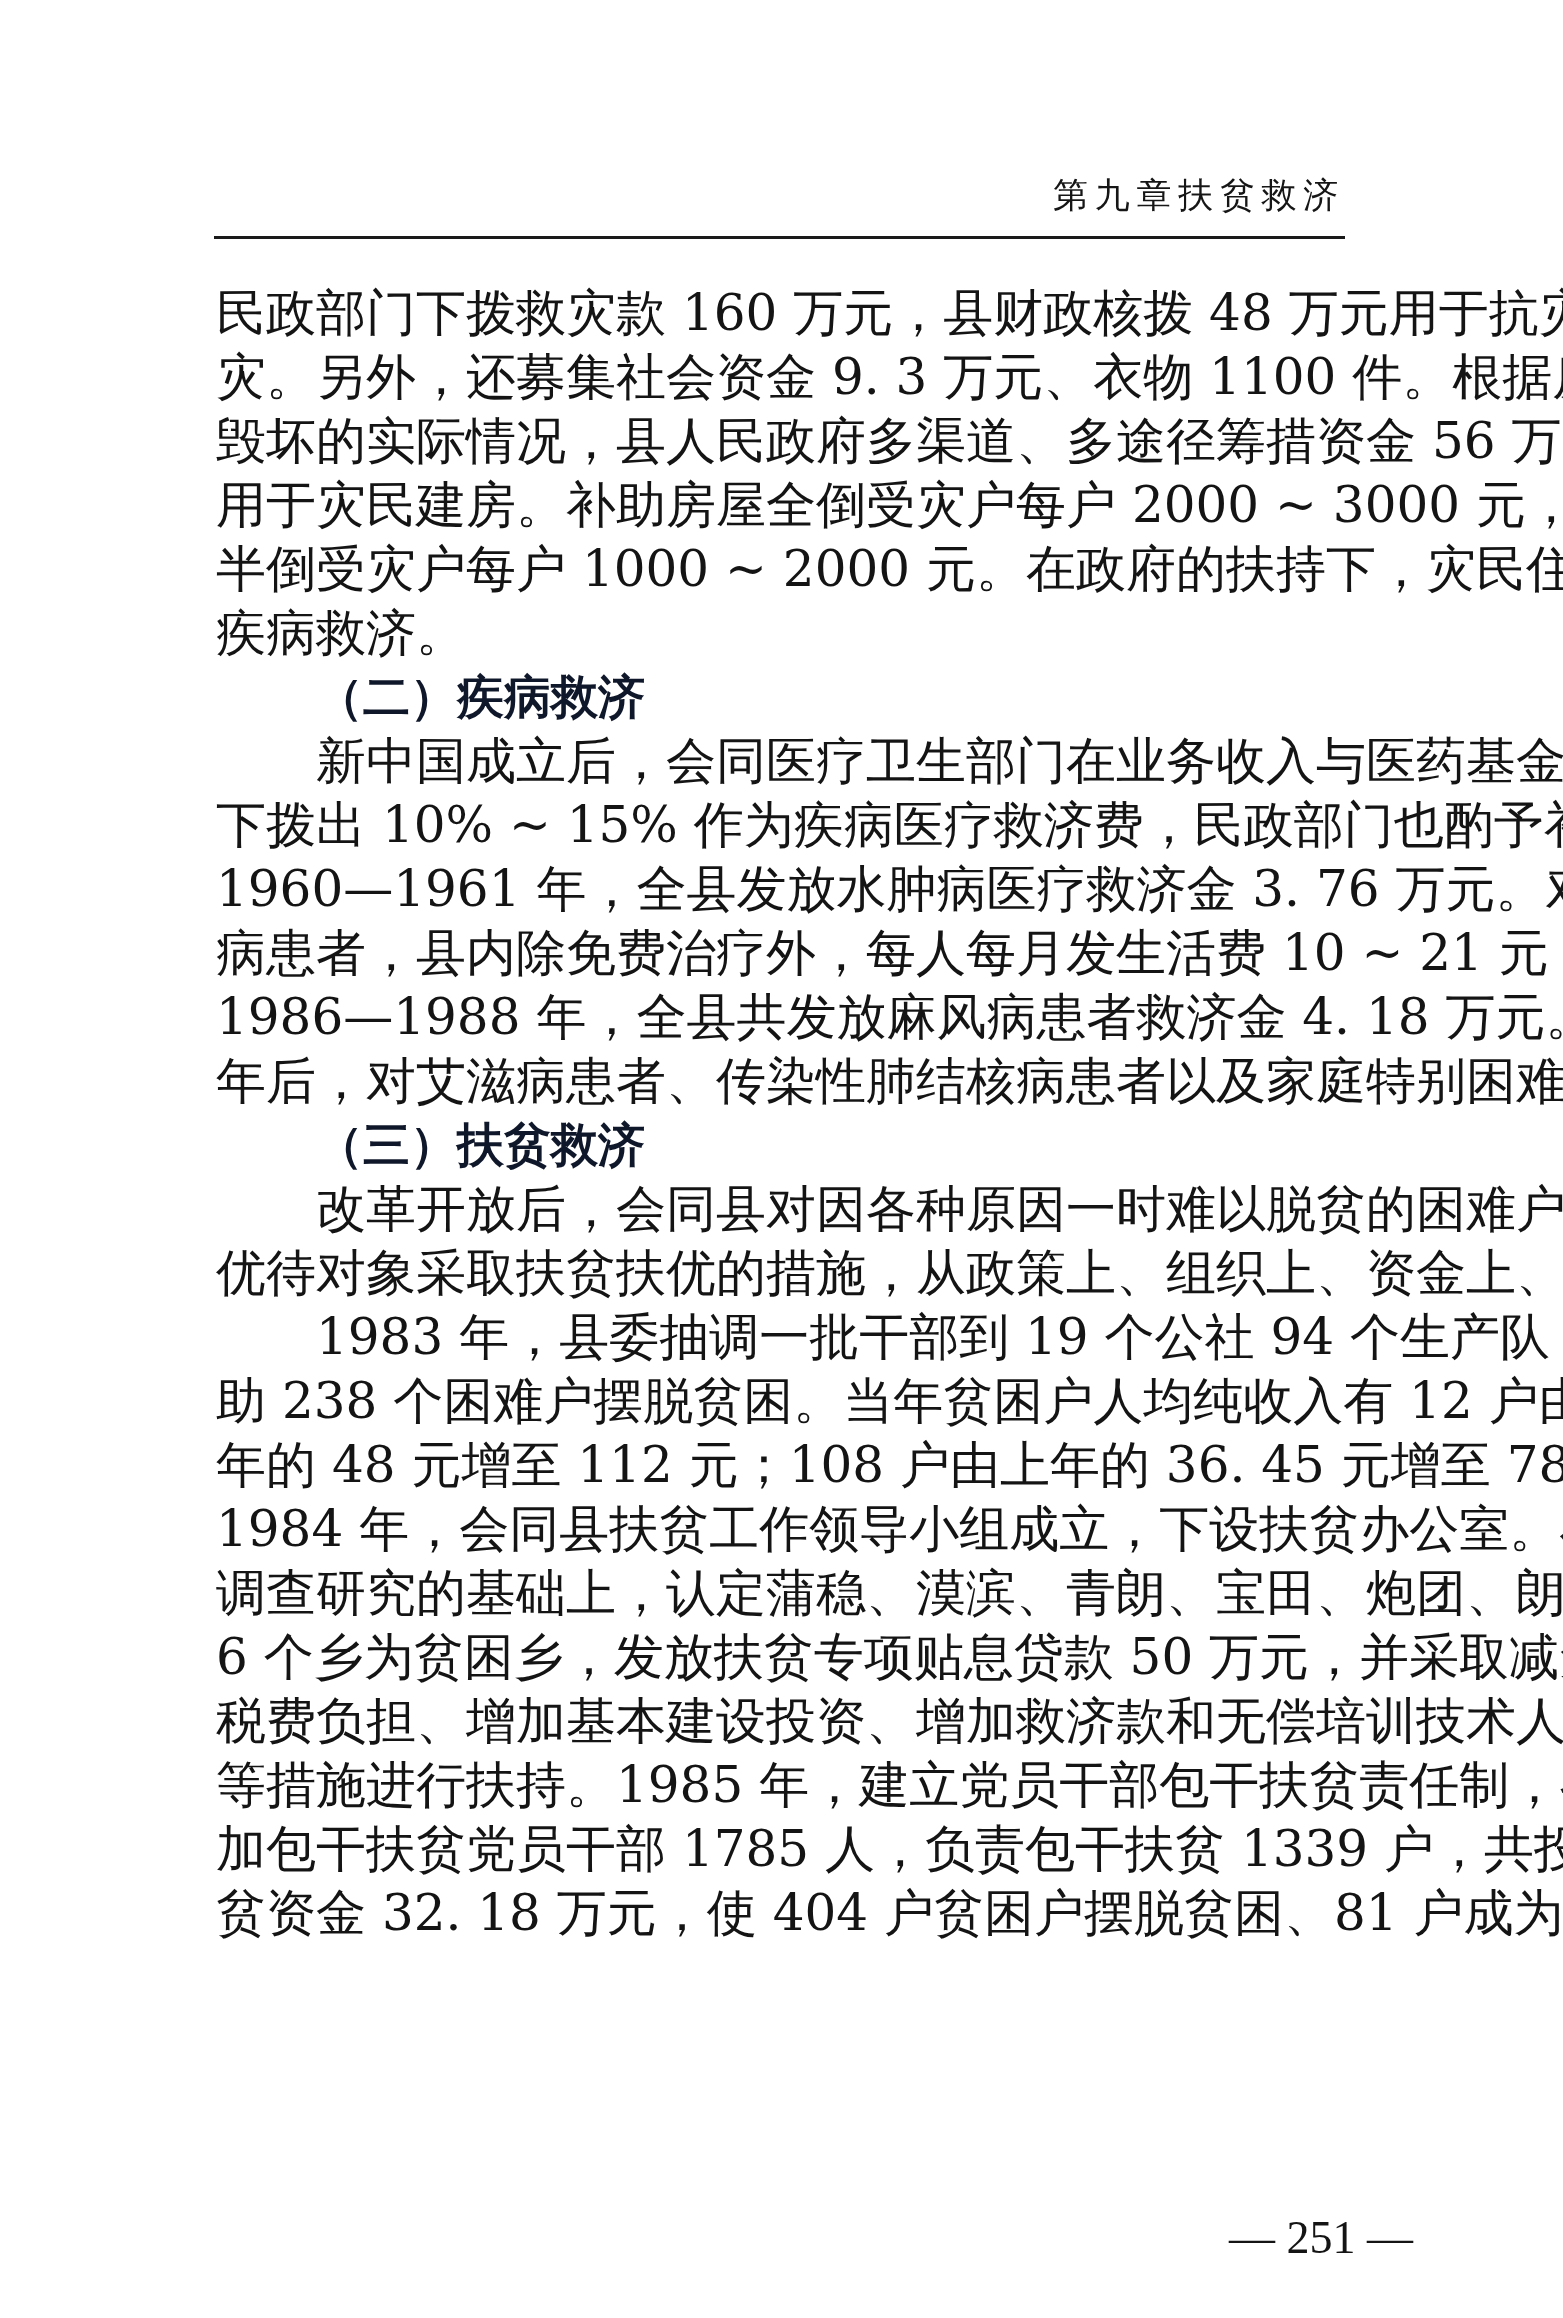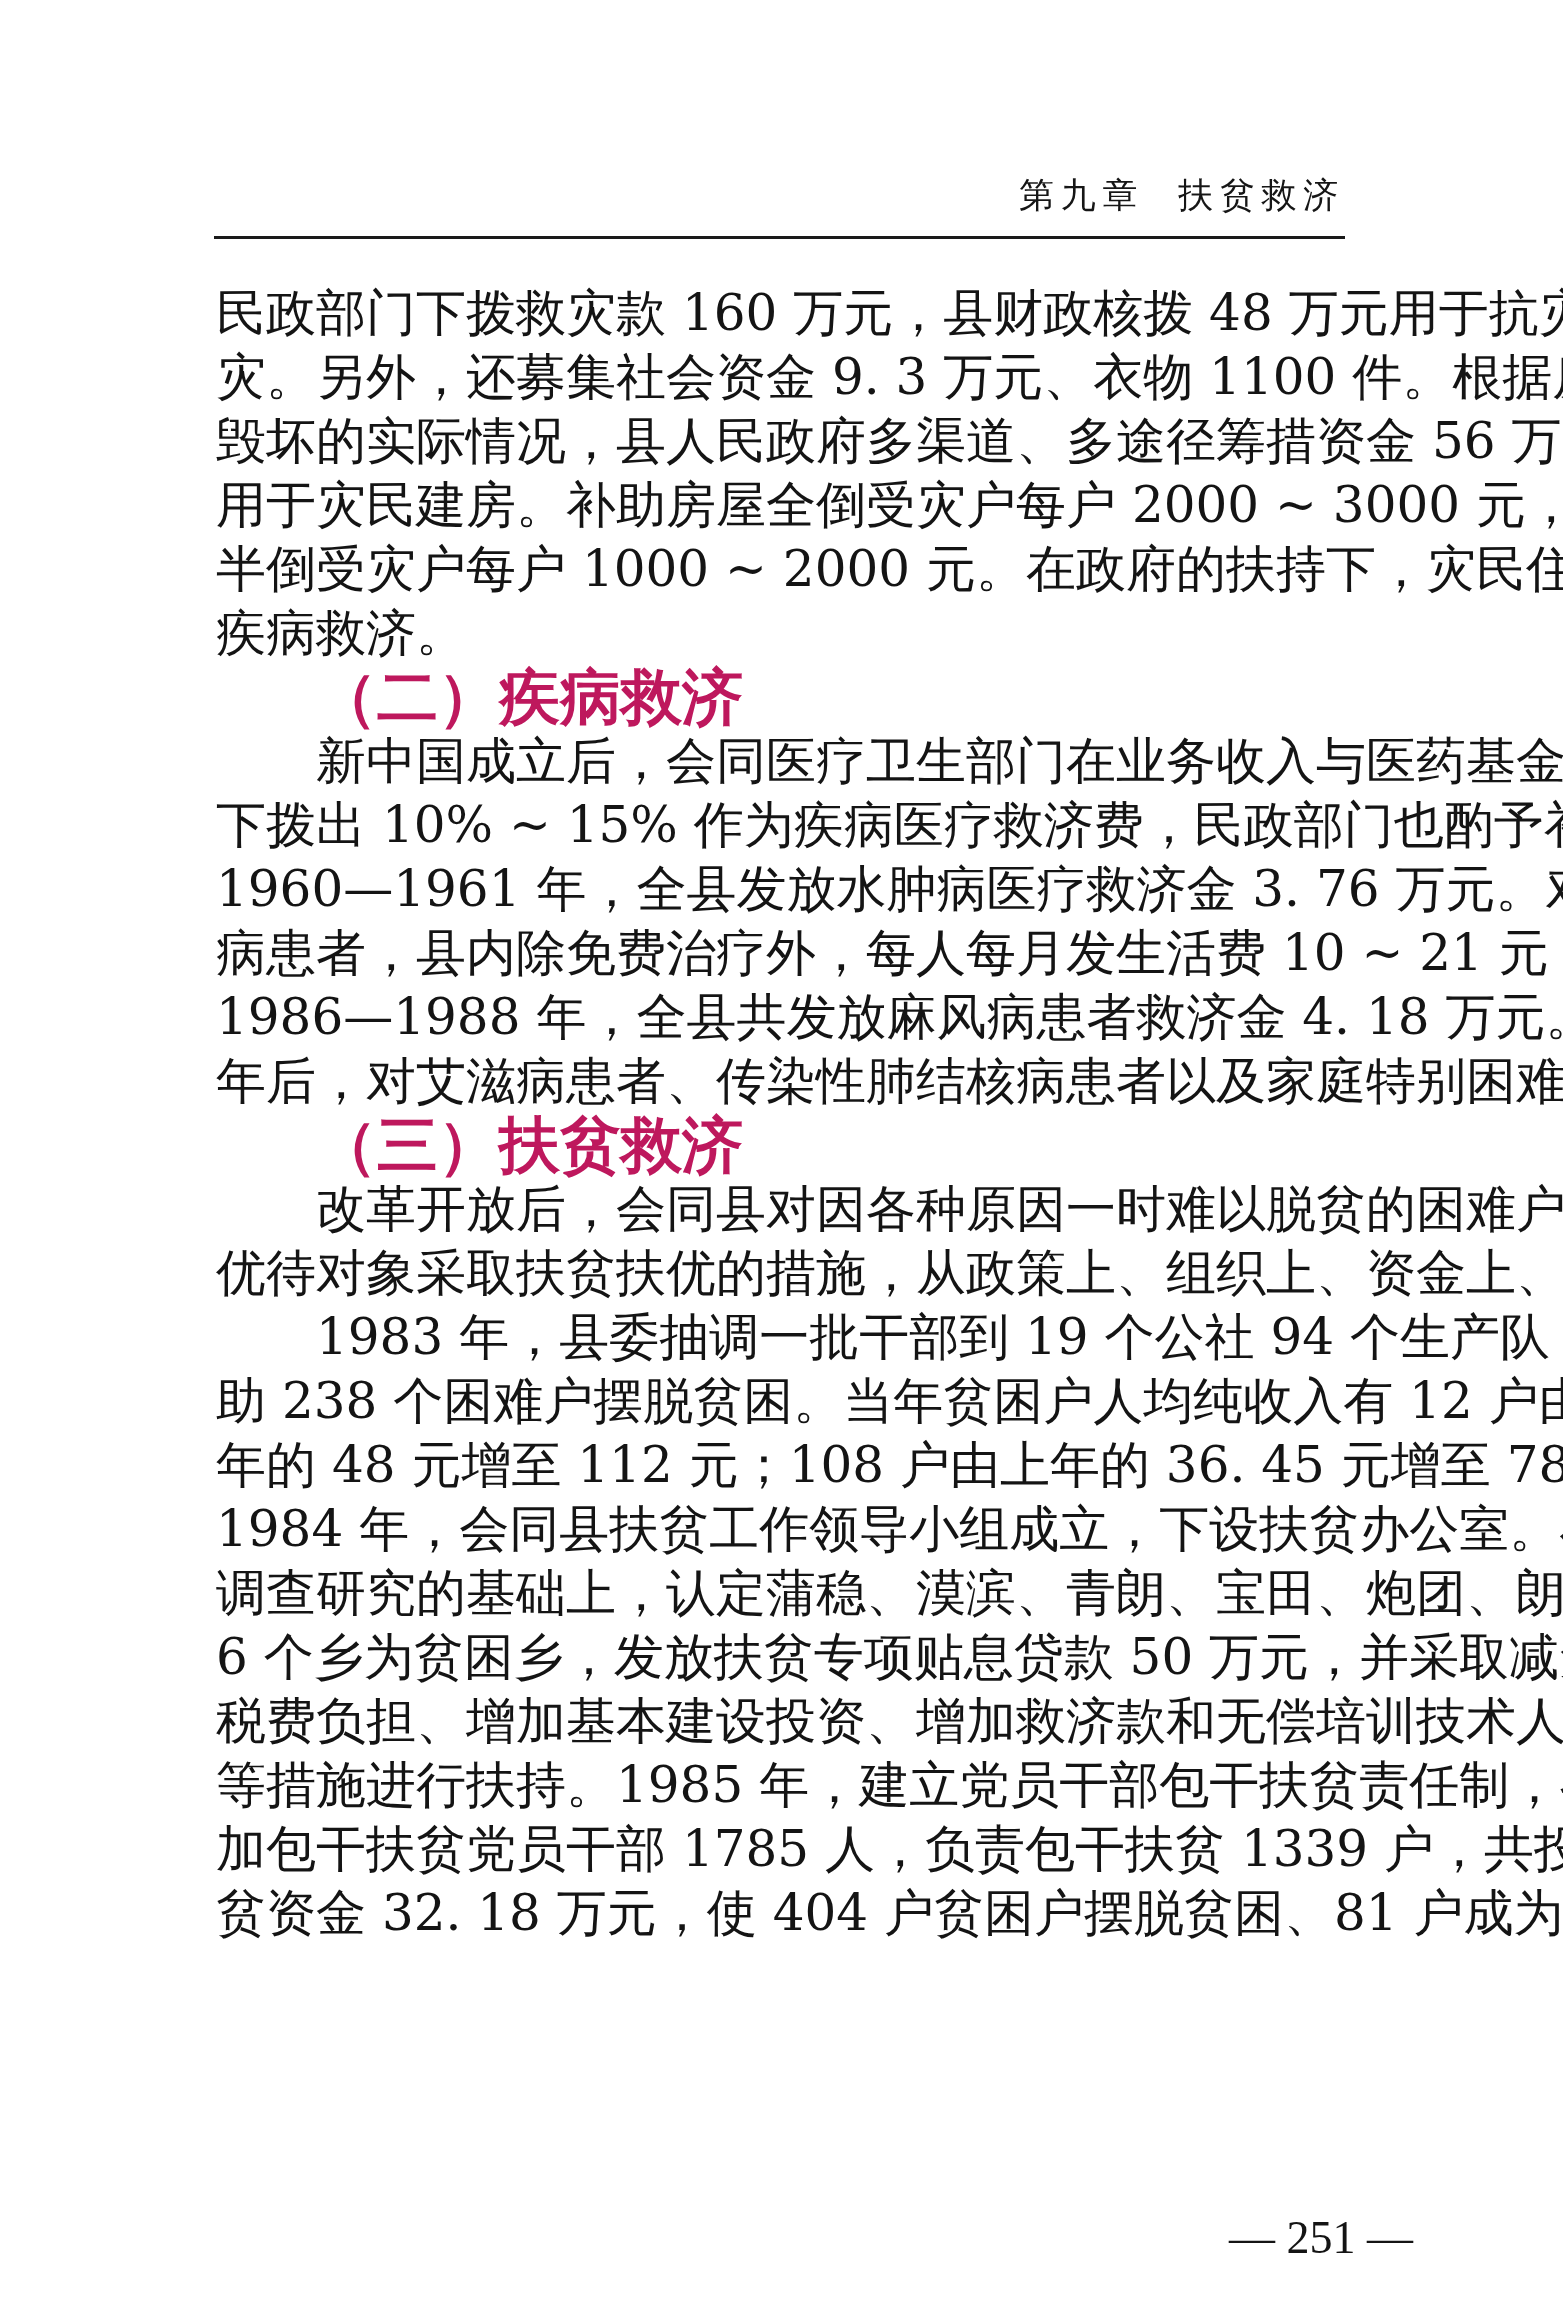--- a/index.html
+++ b/index.html
@@ -27,21 +27,21 @@
       width: 1131px;
       top: 169px;
       height: 53px;
       text-align: right;
       font-family: "DejaVu Sans", "Liberation Sans", sans-serif;
       font-size: 35px;
       line-height: 53px;
       letter-spacing: 6.7px;
       color: #161616;
     }
-    .running-header .chapter-no { margin-right: 34px; }
+    .running-header .chapter-no { }
     .header-rule {
       position: absolute;
       left: 214px;
       top: 236px;
       width: 1131px;
       height: 0;
       border-top: 3.4px solid #1a1a1a;
     }
     .body-text {
       position: absolute;
@@ -65,24 +65,24 @@
     }
     .line.indent {
       padding-left: 100px;
     }
     .section-heading {
       display: block;
       height: 64px;
       line-height: 64px;
       font-family: "DejaVu Sans", "Liberation Sans", sans-serif;
       font-weight: bold;
-      font-size: 61px;
+      font-size: 47px;
       padding-left: 100px;
       white-space: nowrap;
-      color: #be185d;
+      color: #0f172a;
     }
     .folio {
       position: absolute;
       left: 1229px;
       top: 2211px;
       width: 173px;
       height: 53px;
       line-height: 53px;
       font-size: 46px;
       text-align: right;

